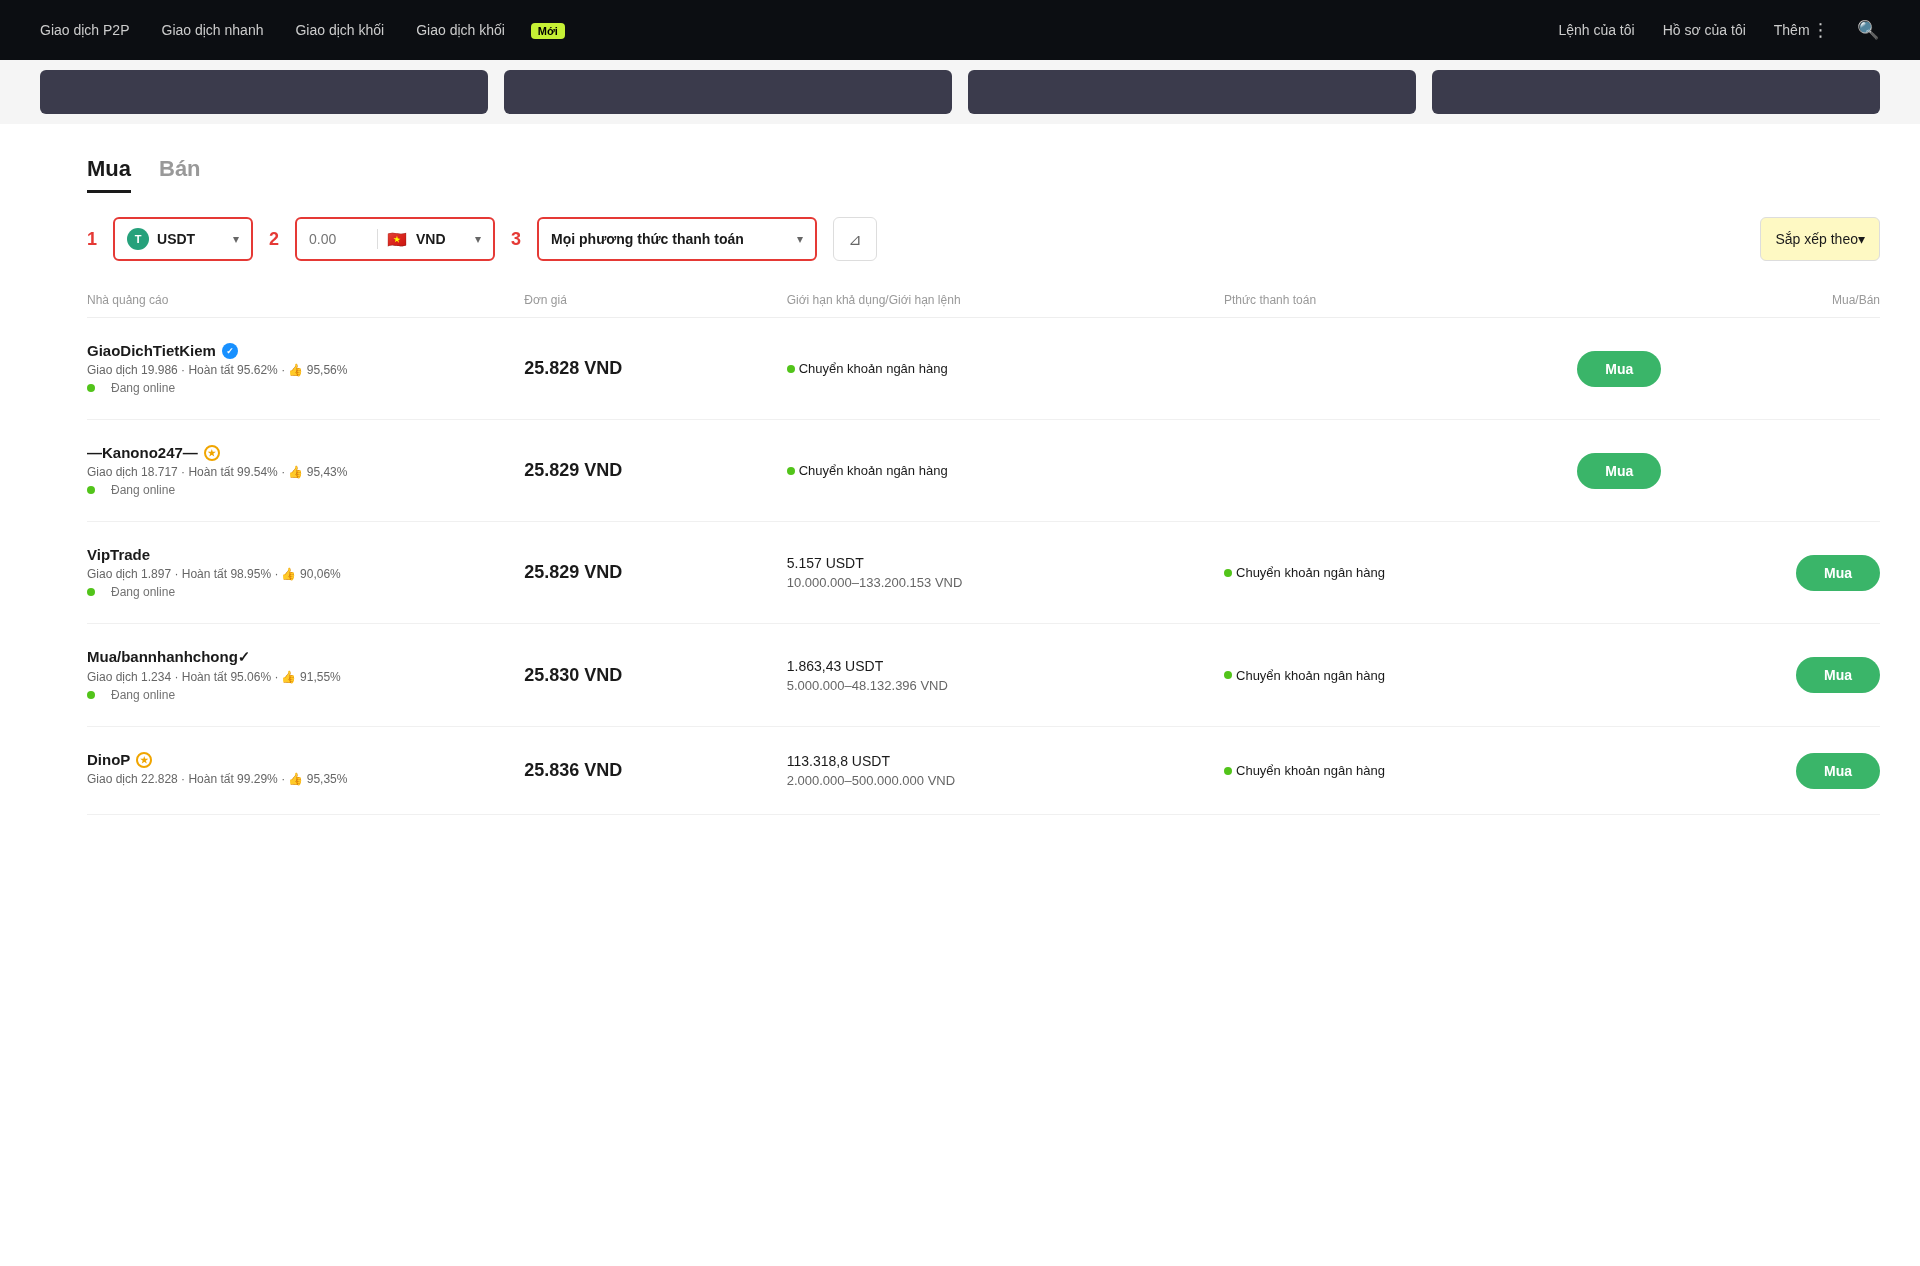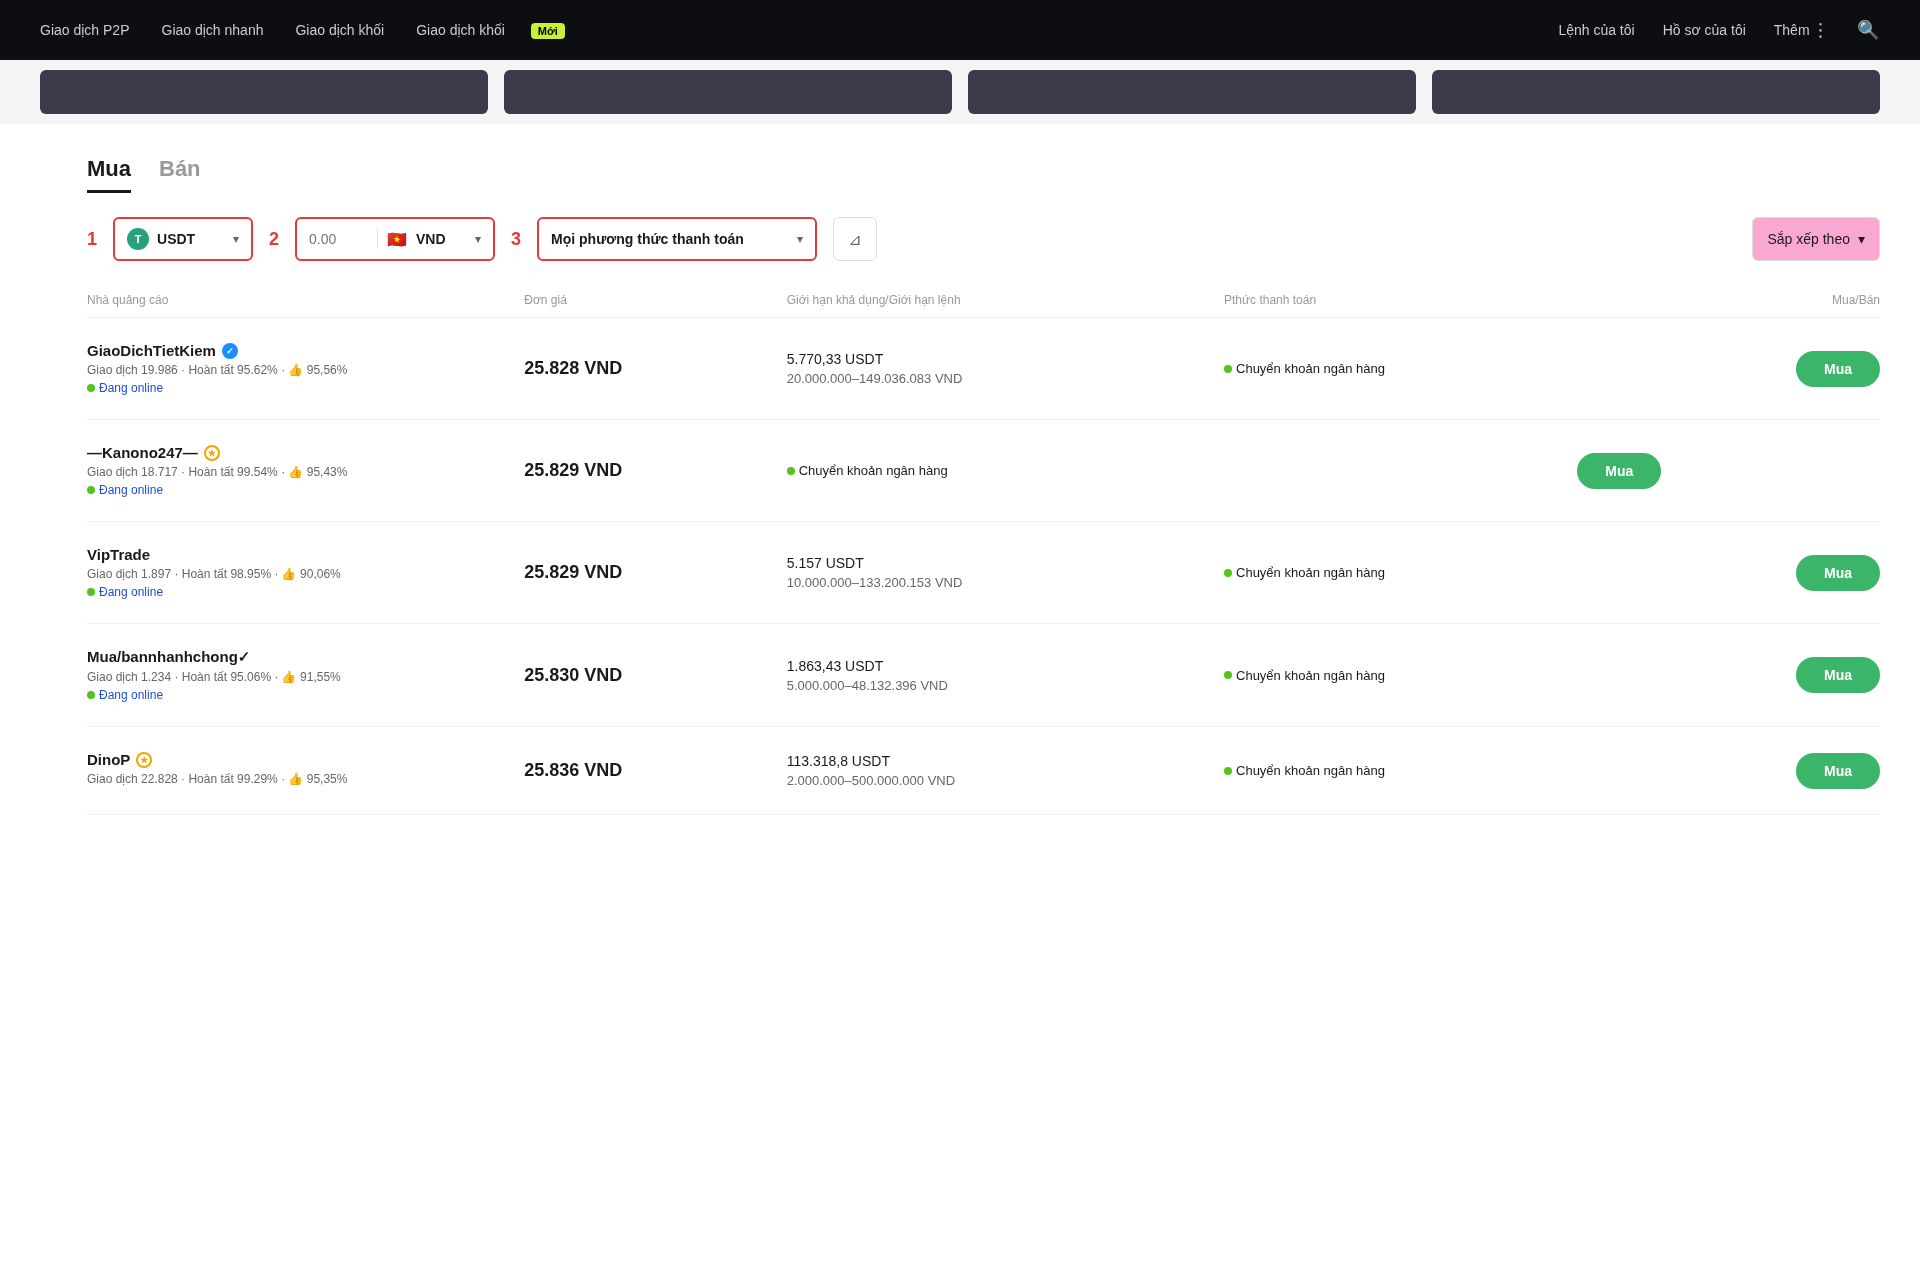--- a/index.html
+++ b/index.html
@@ -149,27 +149,26 @@
       justify-content: center;
       cursor: pointer;
       color: #666;
       font-size: 16px;
       background: #fff;
     }
     .spacer { flex: 1; }
     .sort-box {
       display: flex;
       align-items: center;
-      gap: 8px;
       border: 1px solid #ddd;
       border-radius: 6px;
       padding: 0 14px;
       height: 44px;
       cursor: pointer;
-      background: #f9a8d4;
+      background: #fef9c3;
       font-size: 14px;
       color: #1a1a1a;
     }
 
     
     .table-header {
       display: grid;
       grid-template-columns: 2fr 1.2fr 2fr 2fr 1fr;
       padding: 0 0 10px 0;
       border-bottom: 1px solid #eee;
@@ -222,24 +221,24 @@
       color: #f0a500;
       font-size: 9px;
     }
     .trader-stats {
       font-size: 12px;
       color: #666;
       margin-bottom: 4px;
     }
     .trader-online {
       font-size: 12px;
-      color: #1d4ed8;
-      display: flex;
-      align-items: center;
-      gap: 4px;
+      color: #737373;
+      display: flex;
+      align-items: center;
+      gap: 16px;
     }
     .online-dot {
       width: 8px;
       height: 8px;
       background: #52c41a;
       border-radius: 50%;
       display: inline-block;
     }
     .price-col {
       font-size: 18px;
@@ -377,24 +376,20 @@
         <span>GiaoDichTietKiem</span>
         <span class="verified-badge">✓</span>
       </div>
       <div class="trader-stats">Giao dịch 19.986 · Hoàn tất 95.62% · 👍 95,56%</div>
       <div class="trader-online">
             <span class="online-dot"></span>
             <span>Đang online</span>
           </div>
     </div>
     <div class="price-col">25.828 VND</div>
-    <div class="limit-col">
-      <div class="limit-amount">5.770,33 USDT</div>
-      <div class="limit-range">20.000.000–149.036.083 VND</div>
-    </div>
     <div class="payment-col">
       <span class="payment-dot"></span>
       <span>Chuyển khoản ngân hàng</span>
     </div>
     <div class="action-col">
       <button class="buy-btn">Mua</button>
     </div>
   </div>
       <div class="table-row">
     <div class="trader-col">

